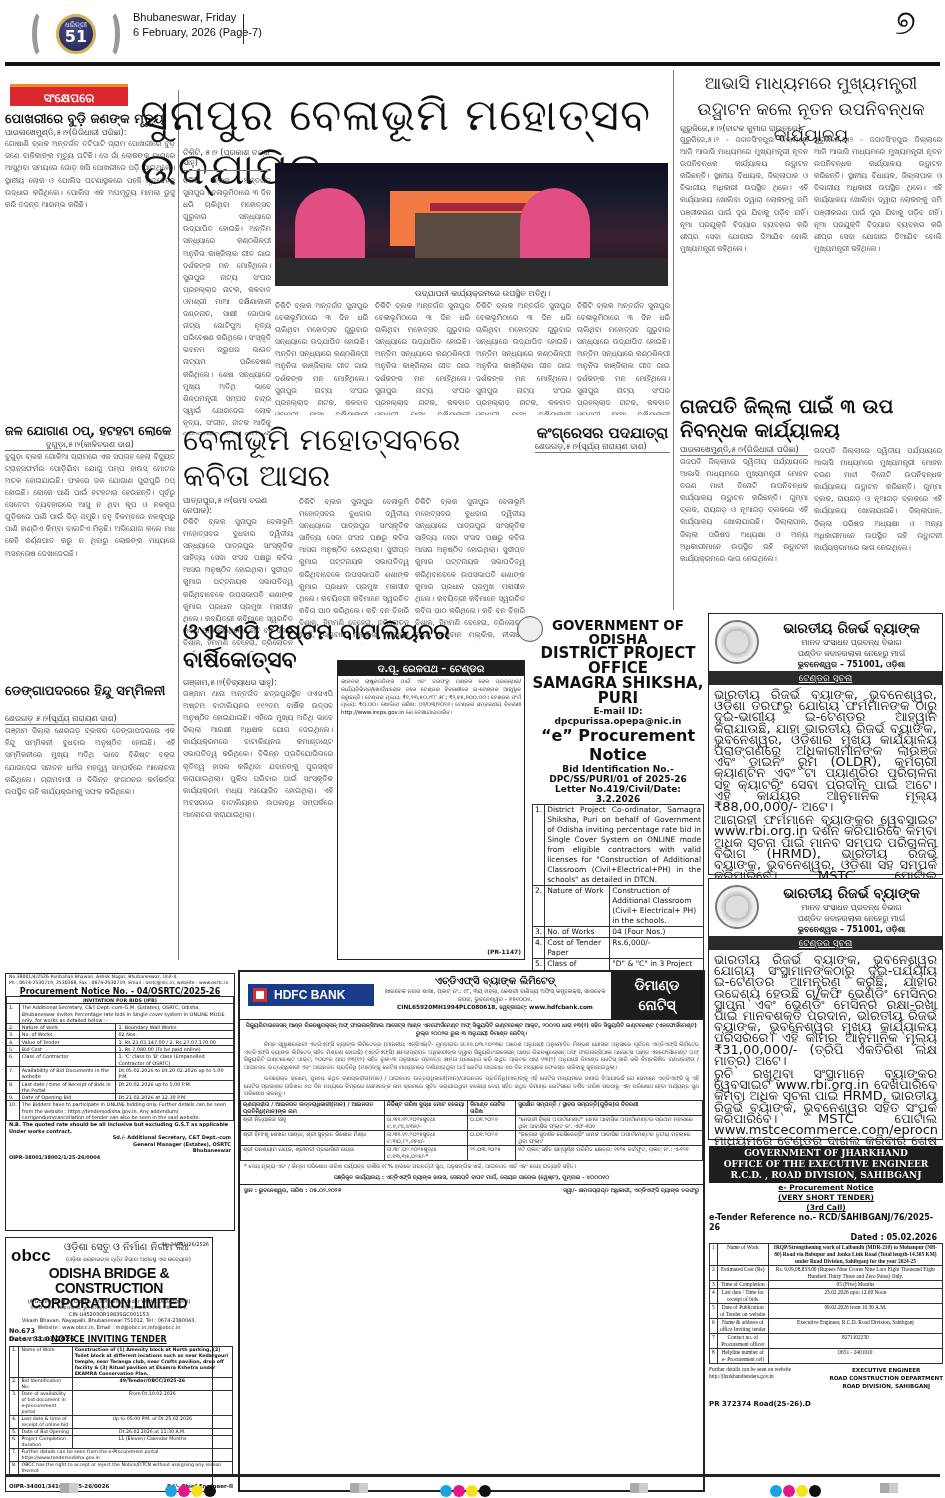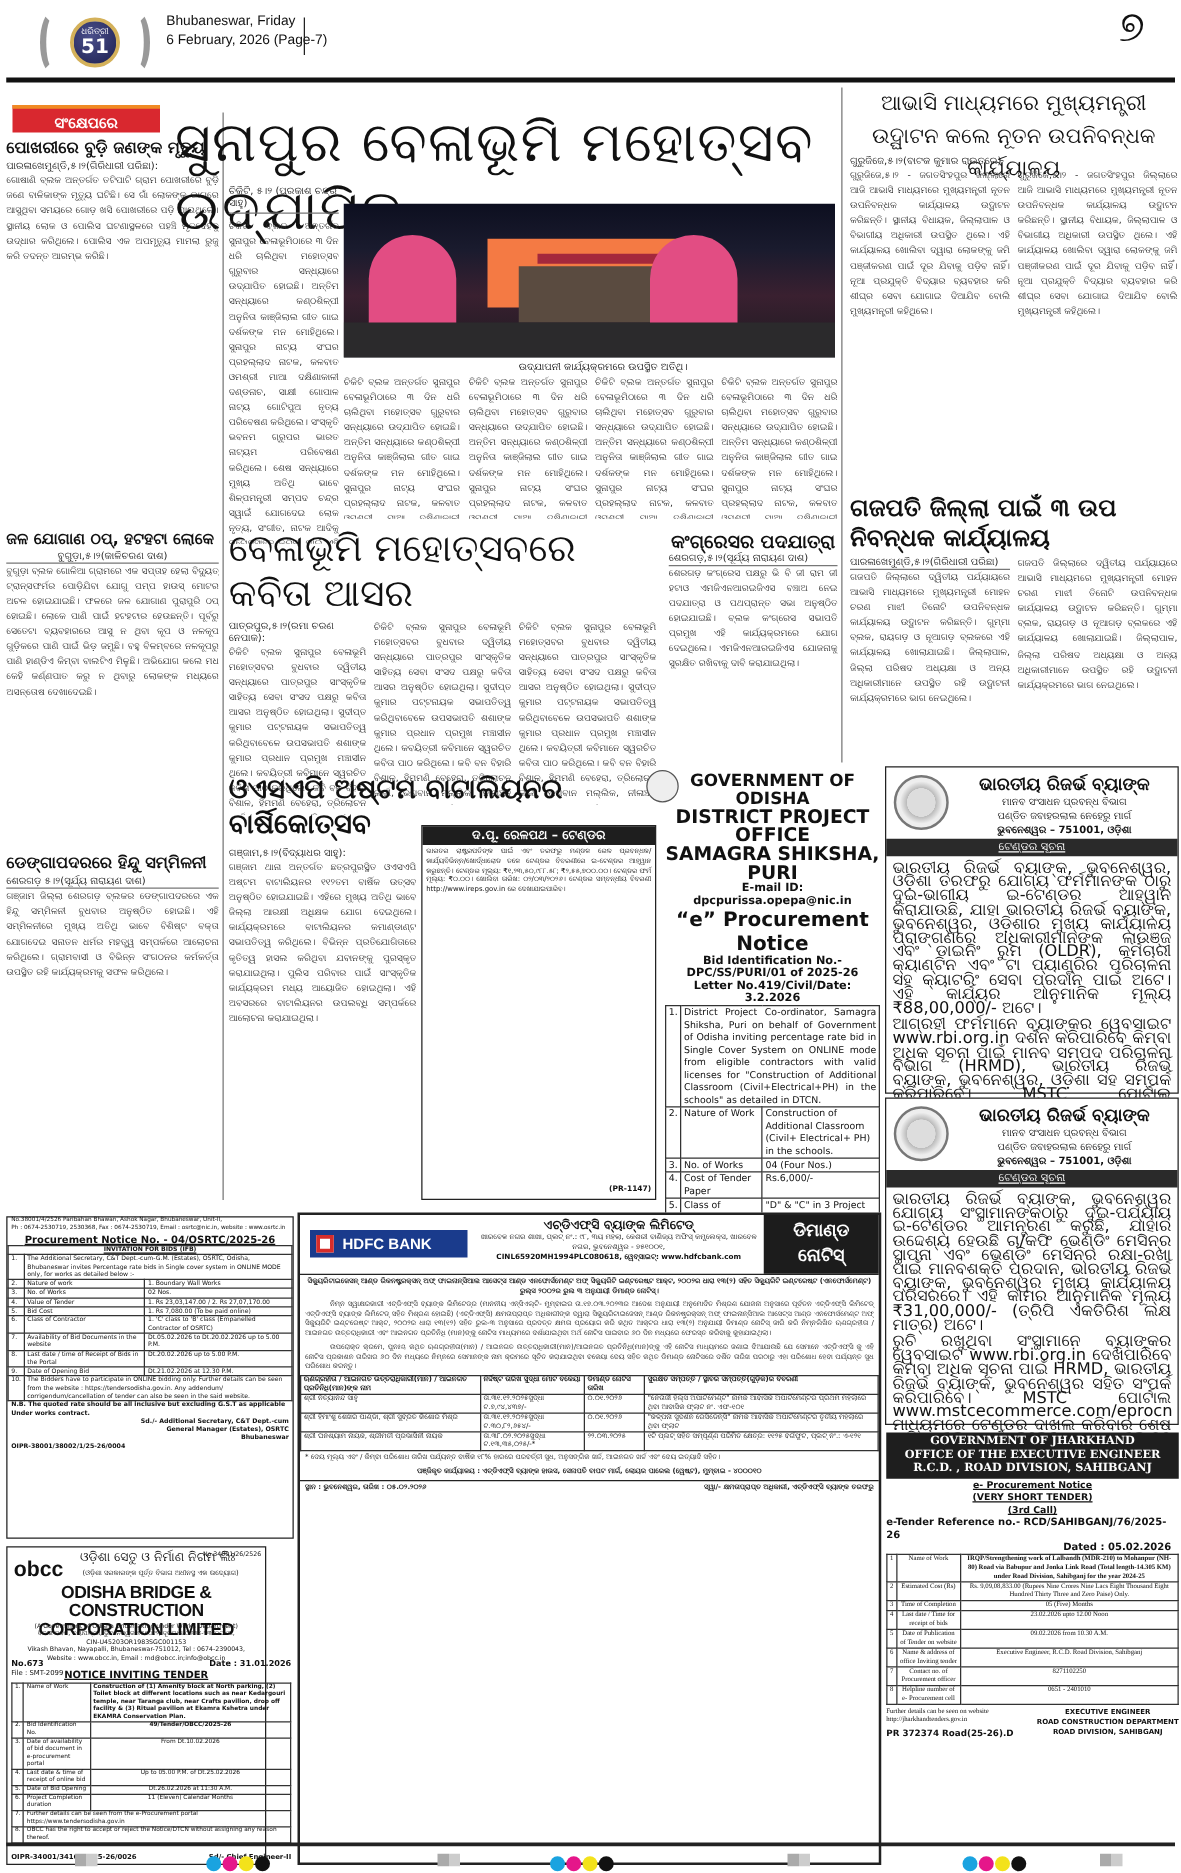--- a/index.html
+++ b/index.html
@@ -137,21 +137,21 @@
     <div class="byline" style="margin-top:2px;">ପାରଳାଖେମୁଣ୍ଡି,୫।୨(ଗିରିଧାରୀ ପରିଛା):</div>
     <div class="body-txt" style="height:230px;overflow:hidden;">ଗୋଷାଣି ବ୍ଲକ ଅନ୍ତର୍ଗତ ତଟିପାଟି ଗ୍ରାମ ପୋଖରୀରେ ବୁଡ଼ି ଜଣେ ବାଳିକାଙ୍କ ମୃତ୍ୟୁ ଘଟିଛି। ସେ ଗାଁ ଲୋକଙ୍କ ଭାଗରେ ଆସୁଥିବା ସମୟରେ ଗୋଡ଼ ଖସି ପୋଖରୀରେ ପଡ଼ି ଯାଇଥିଲେ। ସ୍ଥାନୀୟ ଲୋକ ଓ ପୋଲିସ ଘଟଣାସ୍ଥଳରେ ପହଞ୍ଚି ମୃତଦେହକୁ ଉଦ୍ଧାର କରିଥିଲେ। ପୋଲିସ ଏକ ଅପମୃତ୍ୟୁ ମାମଲା ରୁଜୁ କରି ତଦନ୍ତ ଆରମ୍ଭ କରିଛି।</div>
   </div>
   <div class="abs" style="left:5px;top:340px;width:170px;">
     <div class="hd" style="font-size:12.5px;">ଜଳ ଯୋଗାଣ ଠପ୍, ହଟହଟା ଲୋକେ</div>
     <div class="byline" style="margin-top:2px;text-align:center;border-bottom:1px solid #777;">ବୁଗୁଡ଼ା,୫।୨(କାଳିଚରଣ ଦାଶ)</div>
     <div class="body-txt" style="height:208px;overflow:hidden;">ବୁଗୁଡ଼ା ବ୍ଲକ ଗୋଳିଆ ଗ୍ରାମରେ ଏକ ସପ୍ତାହ ହେଲା ବିଦ୍ୟୁତ୍ ଟ୍ରାନ୍ସଫର୍ମର ପୋଡ଼ିଯିବା ଯୋଗୁ ପମ୍ପ ହାଉସ୍ ମୋଟର ଅଚଳ ହୋଇଯାଇଛି। ଫଳରେ ଜଳ ଯୋଗାଣ ପୁରାପୁରି ଠପ୍ ହୋଇଛି। ଲୋକେ ପାଣି ପାଇଁ ହଟହଟାର ହେଉଛନ୍ତି। ପୂର୍ବରୁ ସେତେଟା ବ୍ୟବହାରରେ ଆସୁ ନ ଥିବା କୂପ ଓ ନଳକୂପ ଗୁଡ଼ିକରେ ପାଣି ପାଇଁ ଭିଡ଼ ଜମୁଛି। ବହୁ ବିଳମ୍ବରେ ନଳକୂପରୁ ପାଣି ହାଣ୍ଡିଏ କିମ୍ବା ବାଲଟିଏ ମିଳୁଛି। ଅଭିଯୋଗ କଲେ ମଧ କେହି କର୍ଣ୍ଣପାତ କରୁ ନ ଥିବାରୁ ଲୋକଙ୍କ ମଧ୍ୟରେ ଅସନ୍ତୋଷ ଦେଖାଦେଇଛି।</div>
   </div>
   <div class="abs" style="left:5px;top:600px;width:170px;">
     <div class="hd" style="font-size:13px;">ଡେଙ୍ଗାପଦରରେ ହିନ୍ଦୁ ସମ୍ମିଳନୀ</div>
-    <div class="byline" style="margin-top:2px;border-bottom:1px solid #777;">ଶେରଗଡ଼ ୫।୨(ସୂର୍ଯ୍ୟ ନାରାୟଣ ଦାଶ)</div>
+    <div class="byline" style="margin-top:16px;border-bottom:1px solid #777;">ଶେରଗଡ଼ ୫।୨(ସୂର୍ଯ୍ୟ ନାରାୟଣ ଦାଶ)</div>
     <div class="body-txt" style="height:255px;overflow:hidden;">ଗଞ୍ଜାମ ଜିଲ୍ଲା ଶେରଗଡ଼ ବ୍ଲକର ଡେଙ୍ଗାପଦରରେ ଏକ ହିନ୍ଦୁ ସମ୍ମିଳନୀ ବୁଧବାର ଅନୁଷ୍ଠିତ ହୋଇଛି। ଏହି ସମ୍ମିଳନୀରେ ମୁଖ୍ୟ ଅତିଥି ଭାବେ ବିଶିଷ୍ଟ ବକ୍ତା ଯୋଗଦେଇ ସନାତନ ଧର୍ମର ମହତ୍ତ୍ୱ ସମ୍ପର୍କରେ ଆଲୋଚନା କରିଥିଲେ। ଗ୍ରାମବାସୀ ଓ ବିଭିନ୍ନ ସଂଗଠନର କର୍ମକର୍ତ୍ତା ଉପସ୍ଥିତ ରହି କାର୍ଯ୍ୟକ୍ରମକୁ ସଫଳ କରିଥିଲେ।</div>
   </div>
 </div>
 <div class="abs col-rule" style="left:178px;top:90px;height:870px;"></div>
 
 <div id="main-headline" class="abs">ସୁନାପୁର ବେଳାଭୂମି ମହୋତ୍ସବ ଉଦ୍ଯାପିତ</div>
 
 <div id="right-headline" class="abs">ଆଭାସି ମାଧ୍ୟମରେ ମୁଖ୍ୟମନ୍ତ୍ରୀ ଉଦ୍ଘାଟନ କଲେ ନୂତନ ଉପନିବନ୍ଧକ କାର୍ଯ୍ୟାଳୟ</div>
 <div class="abs col-rule" style="left:673px;top:70px;height:540px;"></div>
 
@@ -202,21 +202,20 @@
       <div class="body-txt" style="height:136px;overflow:hidden;">ଚିକିଟି ବ୍ଲକ ସୁନାପୁର ବେଳାଭୂମି ମହୋତ୍ସବର ବୁଧବାର ଦ୍ୱିତୀୟ ସନ୍ଧ୍ୟାରେ ପାତ୍ରପୁର ସାଂସ୍କୃତିକ ସାହିତ୍ୟ ସେବା ସଂସଦ ପକ୍ଷରୁ କବିତା ଆସର ଅନୁଷ୍ଠିତ ହୋଇଥିଲା। ସୁଦୀପ୍ତ କୁମାର ପଟ୍ଟନାୟକ ସଭାପତିତ୍ୱ କରିଥିବାବେଳେ ଉପସଭାପତି ଶଶାଙ୍କ କୁମାର ପ୍ରଧାନ ପ୍ରମୁଖ ମଞ୍ଚାସୀନ ଥିଲେ। କବୟିତ୍ରୀ କବିମାନେ ସ୍ୱରଚିତ କବିତା ପାଠ କରିଥିଲେ। କବି ବନ ବିହାରି ବିଶାଳ, ହିମମଣି ବେହେରା, ତ୍ରିଲୋଚନ କାର୍ଜୀ, ଭଗବାନ ମଲ୍ଲିକ, ନୀଳାଞ୍ଚଳ ପଟନାୟକ, ସଙ୍ଗୀତା ପ୍ରଧାନ, ଗାୟତ୍ରୀ ଚୌଧୁରୀ, ନିବେଦିତା ପ୍ରଧାନ, କୁମାର ପଟ୍ଟନାୟକଙ୍କ ଦ୍ୱାରା ସିଲ ଓ ପ୍ରଶଂସା ପତ୍ର ପ୍ରଦାନ କରାଯାଇଥିଲା।</div>
     </div>
     <div class="body-txt" style="width:110px;height:148px;overflow:hidden;">ଚିକିଟି ବ୍ଲକ ସୁନାପୁର ବେଳାଭୂମି ମହୋତ୍ସବର ବୁଧବାର ଦ୍ୱିତୀୟ ସନ୍ଧ୍ୟାରେ ପାତ୍ରପୁର ସାଂସ୍କୃତିକ ସାହିତ୍ୟ ସେବା ସଂସଦ ପକ୍ଷରୁ କବିତା ଆସର ଅନୁଷ୍ଠିତ ହୋଇଥିଲା। ସୁଦୀପ୍ତ କୁମାର ପଟ୍ଟନାୟକ ସଭାପତିତ୍ୱ କରିଥିବାବେଳେ ଉପସଭାପତି ଶଶାଙ୍କ କୁମାର ପ୍ରଧାନ ପ୍ରମୁଖ ମଞ୍ଚାସୀନ ଥିଲେ। କବୟିତ୍ରୀ କବିମାନେ ସ୍ୱରଚିତ କବିତା ପାଠ କରିଥିଲେ। କବି ବନ ବିହାରି ବିଶାଳ, ହିମମଣି ବେହେରା, ତ୍ରିଲୋଚନ କାର୍ଜୀ, ଭଗବାନ ମଲ୍ଲିକ, ନୀଳାଞ୍ଚଳ ପଟନାୟକ, ସଙ୍ଗୀତା ପ୍ରଧାନ, ଗାୟତ୍ରୀ ଚୌଧୁରୀ, ନିବେଦିତା ପ୍ରଧାନ, କୁମାର ପଟ୍ଟନାୟକଙ୍କ ଦ୍ୱାରା ସିଲ ଓ ପ୍ରଶଂସା ପତ୍ର ପ୍ରଦାନ କରାଯାଇଥିଲା।</div>
     <div class="body-txt" style="width:110px;height:148px;overflow:hidden;">ଚିକିଟି ବ୍ଲକ ସୁନାପୁର ବେଳାଭୂମି ମହୋତ୍ସବର ବୁଧବାର ଦ୍ୱିତୀୟ ସନ୍ଧ୍ୟାରେ ପାତ୍ରପୁର ସାଂସ୍କୃତିକ ସାହିତ୍ୟ ସେବା ସଂସଦ ପକ୍ଷରୁ କବିତା ଆସର ଅନୁଷ୍ଠିତ ହୋଇଥିଲା। ସୁଦୀପ୍ତ କୁମାର ପଟ୍ଟନାୟକ ସଭାପତିତ୍ୱ କରିଥିବାବେଳେ ଉପସଭାପତି ଶଶାଙ୍କ କୁମାର ପ୍ରଧାନ ପ୍ରମୁଖ ମଞ୍ଚାସୀନ ଥିଲେ। କବୟିତ୍ରୀ କବିମାନେ ସ୍ୱରଚିତ କବିତା ପାଠ କରିଥିଲେ। କବି ବନ ବିହାରି ବିଶାଳ, ହିମମଣି ବେହେରା, ତ୍ରିଲୋଚନ କାର୍ଜୀ, ଭଗବାନ ମଲ୍ଲିକ, ନୀଳାଞ୍ଚଳ ପଟନାୟକ, ସଙ୍ଗୀତା ପ୍ରଧାନ, ଗାୟତ୍ରୀ ଚୌଧୁରୀ, ନିବେଦିତା ପ୍ରଧାନ, କୁମାର ପଟ୍ଟନାୟକଙ୍କ ଦ୍ୱାରା ସିଲ ଓ ପ୍ରଶଂସା ପତ୍ର ପ୍ରଦାନ କରାଯାଇଥିଲା।</div>
   </div>
 </div>
 
 <div class="abs" style="left:535px;top:425px;width:135px;">
   <div class="hd" style="font-size:15px;text-align:center;">କଂଗ୍ରେସର ପଦଯାତ୍ରା</div>
   <div class="byline" style="border-bottom:1px solid #777;">ଶେରଗଡ଼,୫।୨(ସୂର୍ଯ୍ୟ ନାରାୟଣ ଦାଶ)</div>
-  <div class="body-txt" style="height:130px;overflow:hidden;">ଶେରଗଡ଼ କଂଗ୍ରେସ ପକ୍ଷରୁ ଭି ବି ଜୀ ରାମ ଜୀ ହଟାଓ ଏମଜିଏନଆରଇଜିଏସ ବଞ୍ଚାଅ ନେଇ ପଦଯାତ୍ରା ଓ ପଥପ୍ରାନ୍ତ ସଭା ଅନୁଷ୍ଠିତ ହୋଇଯାଇଛି। ବ୍ଲକ କଂଗ୍ରେସ ସଭାପତି ପ୍ରମୁଖ ଏହି କାର୍ଯ୍ୟକ୍ରମରେ ଯୋଗ ଦେଇଥିଲେ। ଏମଜିଏନଆରଇଜିଏସ ଯୋଜନାକୁ ସୁରକ୍ଷିତ ରଖିବାକୁ ଦାବି କରାଯାଇଥିଲା।</div>
 </div>
 
 <div class="abs" style="left:183px;top:618px;width:345px;">
   <div class="hd" style="font-size:22px;line-height:28px;">ଓଏସଏପି ଅଷ୍ଟମ ବାଟାଲିୟନର ବାର୍ଷିକୋତ୍ସବ</div>
   <div class="byline" style="margin-top:4px;">ଗଞ୍ଜାମ,୫।୨(ବିଦ୍ୟାଧର ସାହୁ):</div>
   <div style="display:flex;gap:6px;">
     <div class="body-txt" style="width:150px;height:300px;overflow:hidden;">ଗଞ୍ଜାମ ଥାନା ଅନ୍ତର୍ଗତ ଛତ୍ରପୁରସ୍ଥିତ ଓଏସଏପି ଅଷ୍ଟମ ବାଟାଲିୟନର ୧୧୨ତମ ବାର୍ଷିକ ଉତ୍ସବ ଅନୁଷ୍ଠିତ ହୋଇଯାଇଛି। ଏହିରେ ମୁଖ୍ୟ ଅତିଥି ଭାବେ ଜିଲ୍ଲା ଆରକ୍ଷୀ ଅଧିକ୍ଷକ ଯୋଗ ଦେଇଥିଲେ। କାର୍ଯ୍ୟକ୍ରମରେ ବାଟାଲିୟନର କମାଣ୍ଡାଣ୍ଟ ସଭାପତିତ୍ୱ କରିଥିଲେ। ବିଭିନ୍ନ ପ୍ରତିଯୋଗିତାରେ କୃତିତ୍ୱ ହାସଲ କରିଥିବା ଯବାନଙ୍କୁ ପୁରସ୍କୃତ କରାଯାଇଥିଲା। ପୁଲିସ ପରିବାର ପାଇଁ ସାଂସ୍କୃତିକ କାର୍ଯ୍ୟକ୍ରମ ମଧ୍ୟ ଆୟୋଜିତ ହୋଇଥିଲା। ଏହି ଅବସରରେ ବାଟାଲିୟନର ଉପଲବ୍ଧି ସମ୍ପର୍କରେ ଆଲୋଚନା କରାଯାଇଥିଲା।</div>
   </div>
 </div>
 
@@ -405,21 +404,21 @@
     <div>CORPORATION LIMITED</div>
   </div>
   <div class="addr">
     <div>(A Government of Odisha Undertaking under Works Department)</div>
     <div>ବିକାଶ ଭବନ, ନୟାପଲ୍ଲୀ, ଭୁବନେଶ୍ୱର-୭୫୧୦୧୨, ଦୂରଭାଷ-୦୬୭୪-୨୩୯୦୦୪୩,</div>
     <div>CIN-U45203OR1983SGC001153</div>
     <div>Vikash Bhavan, Nayapalli, Bhubaneswar-751012, Tel : 0674-2390043,</div>
     <div>Website : www.obcc.in, Email : md@obcc.in;info@obcc.in</div>
   </div>
   <div class="meta">
-    <div style="display:flex;justify-content:space-between;font-weight:bold;">
+    <div style="display:flex;justify-content:space-between;font-weight:bold;flex-direction:column;">
       <span>No.673</span>
       <span>Date : 31.01.2026</span>
     </div>
   </div>
   <div class="abs" style="left:3px;top:98px;font-size:5.5px;">File : SMT-2099</div>
   <div class="nit">NOTICE INVITING TENDER</div>
   <table>
     <tbody>
         <tr>
           <td>1.</td>
@@ -573,21 +572,21 @@
     <tr>
           <td>8</td>
           <td>Helpline number of e- Procurement cell</td>
           <td>0651 - 2401010</td>
         </tr>
   </tbody>
     </table>
   <div style="display:flex;justify-content:space-between;margin-top:2px;">
     <div style="width:110px;">
       <div class="foot libserif">Further details can be seen on website http://jharkhandtenders.gov.in</div>
-      <div style="font-size:7px;font-weight:bold;margin-top:3px;">PR 372374 Road(25-26).D</div>
+      <div style="font-size:7px;font-weight:bold;margin-top:20px;">PR 372374 Road(25-26).D</div>
     </div>
     <div style="text-align:center;font-size:5.6px;font-weight:bold;line-height:8px;">
       <div>EXECUTIVE ENGINEER</div>
       <div>ROAD CONSTRUCTION DEPARTMENT</div>
       <div>ROAD DIVISION, SAHIBGANJ</div>
     </div>
   </div>
 </div>
 
 <div id="rule-bottom" class="abs"></div>

